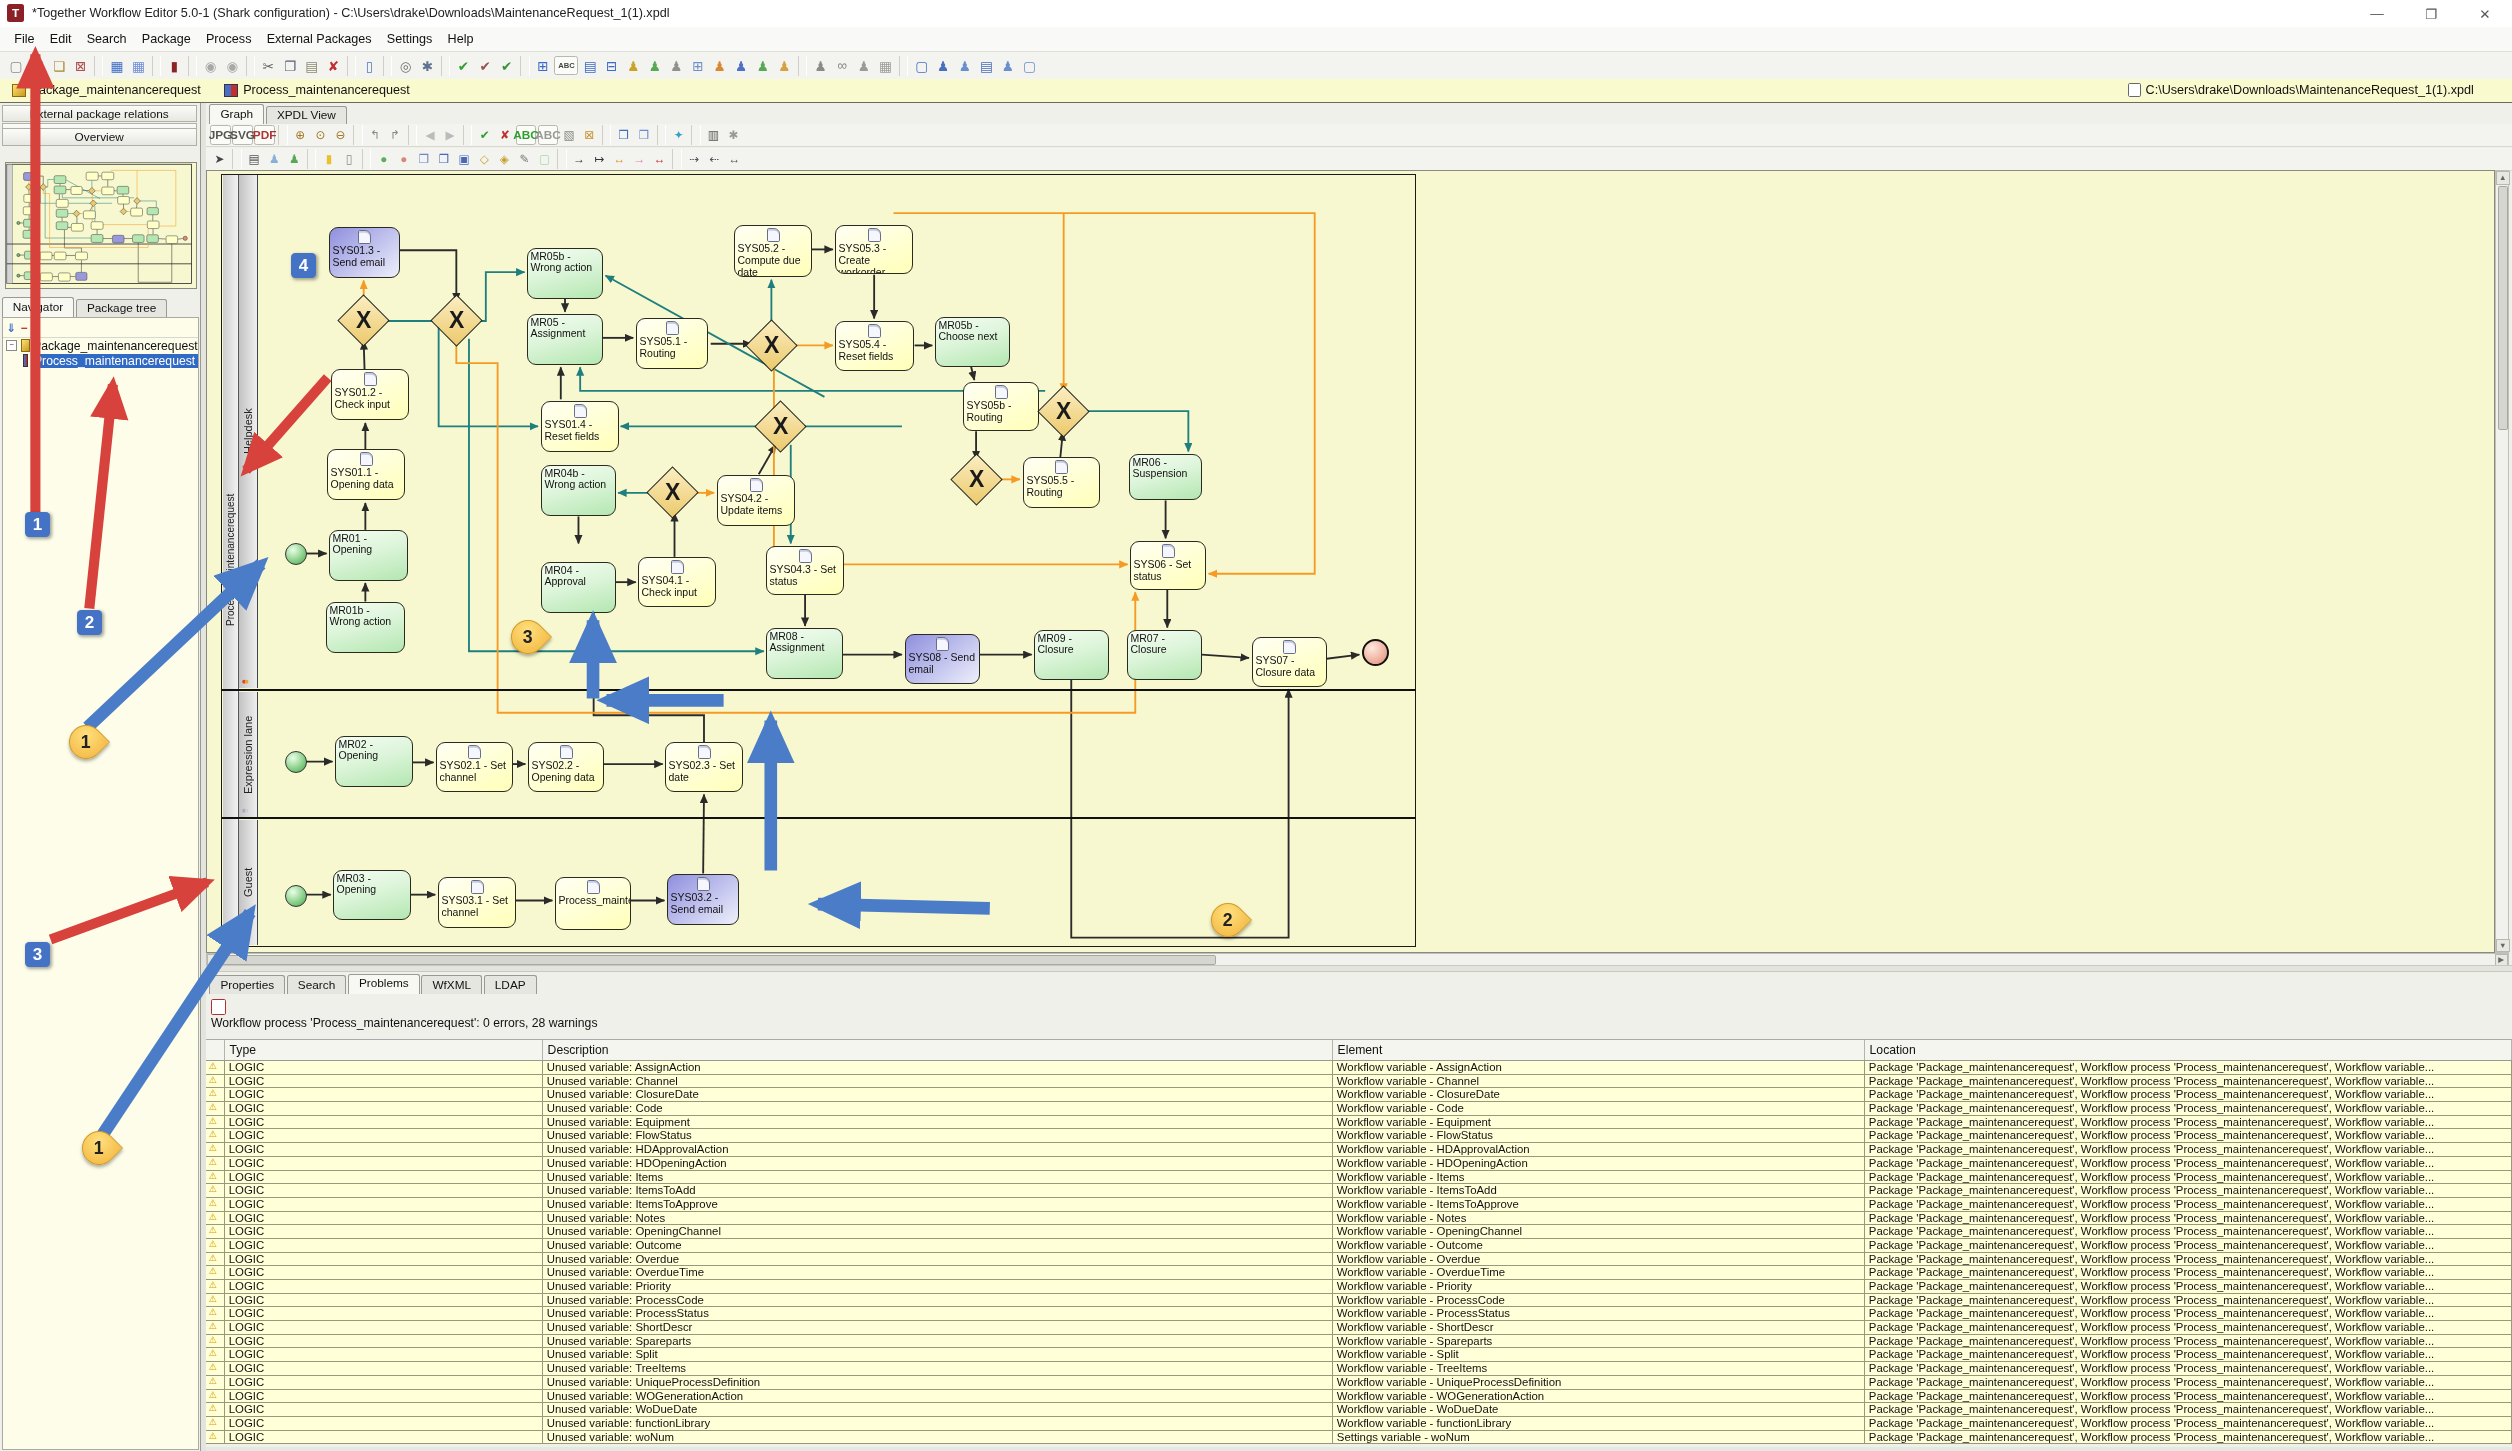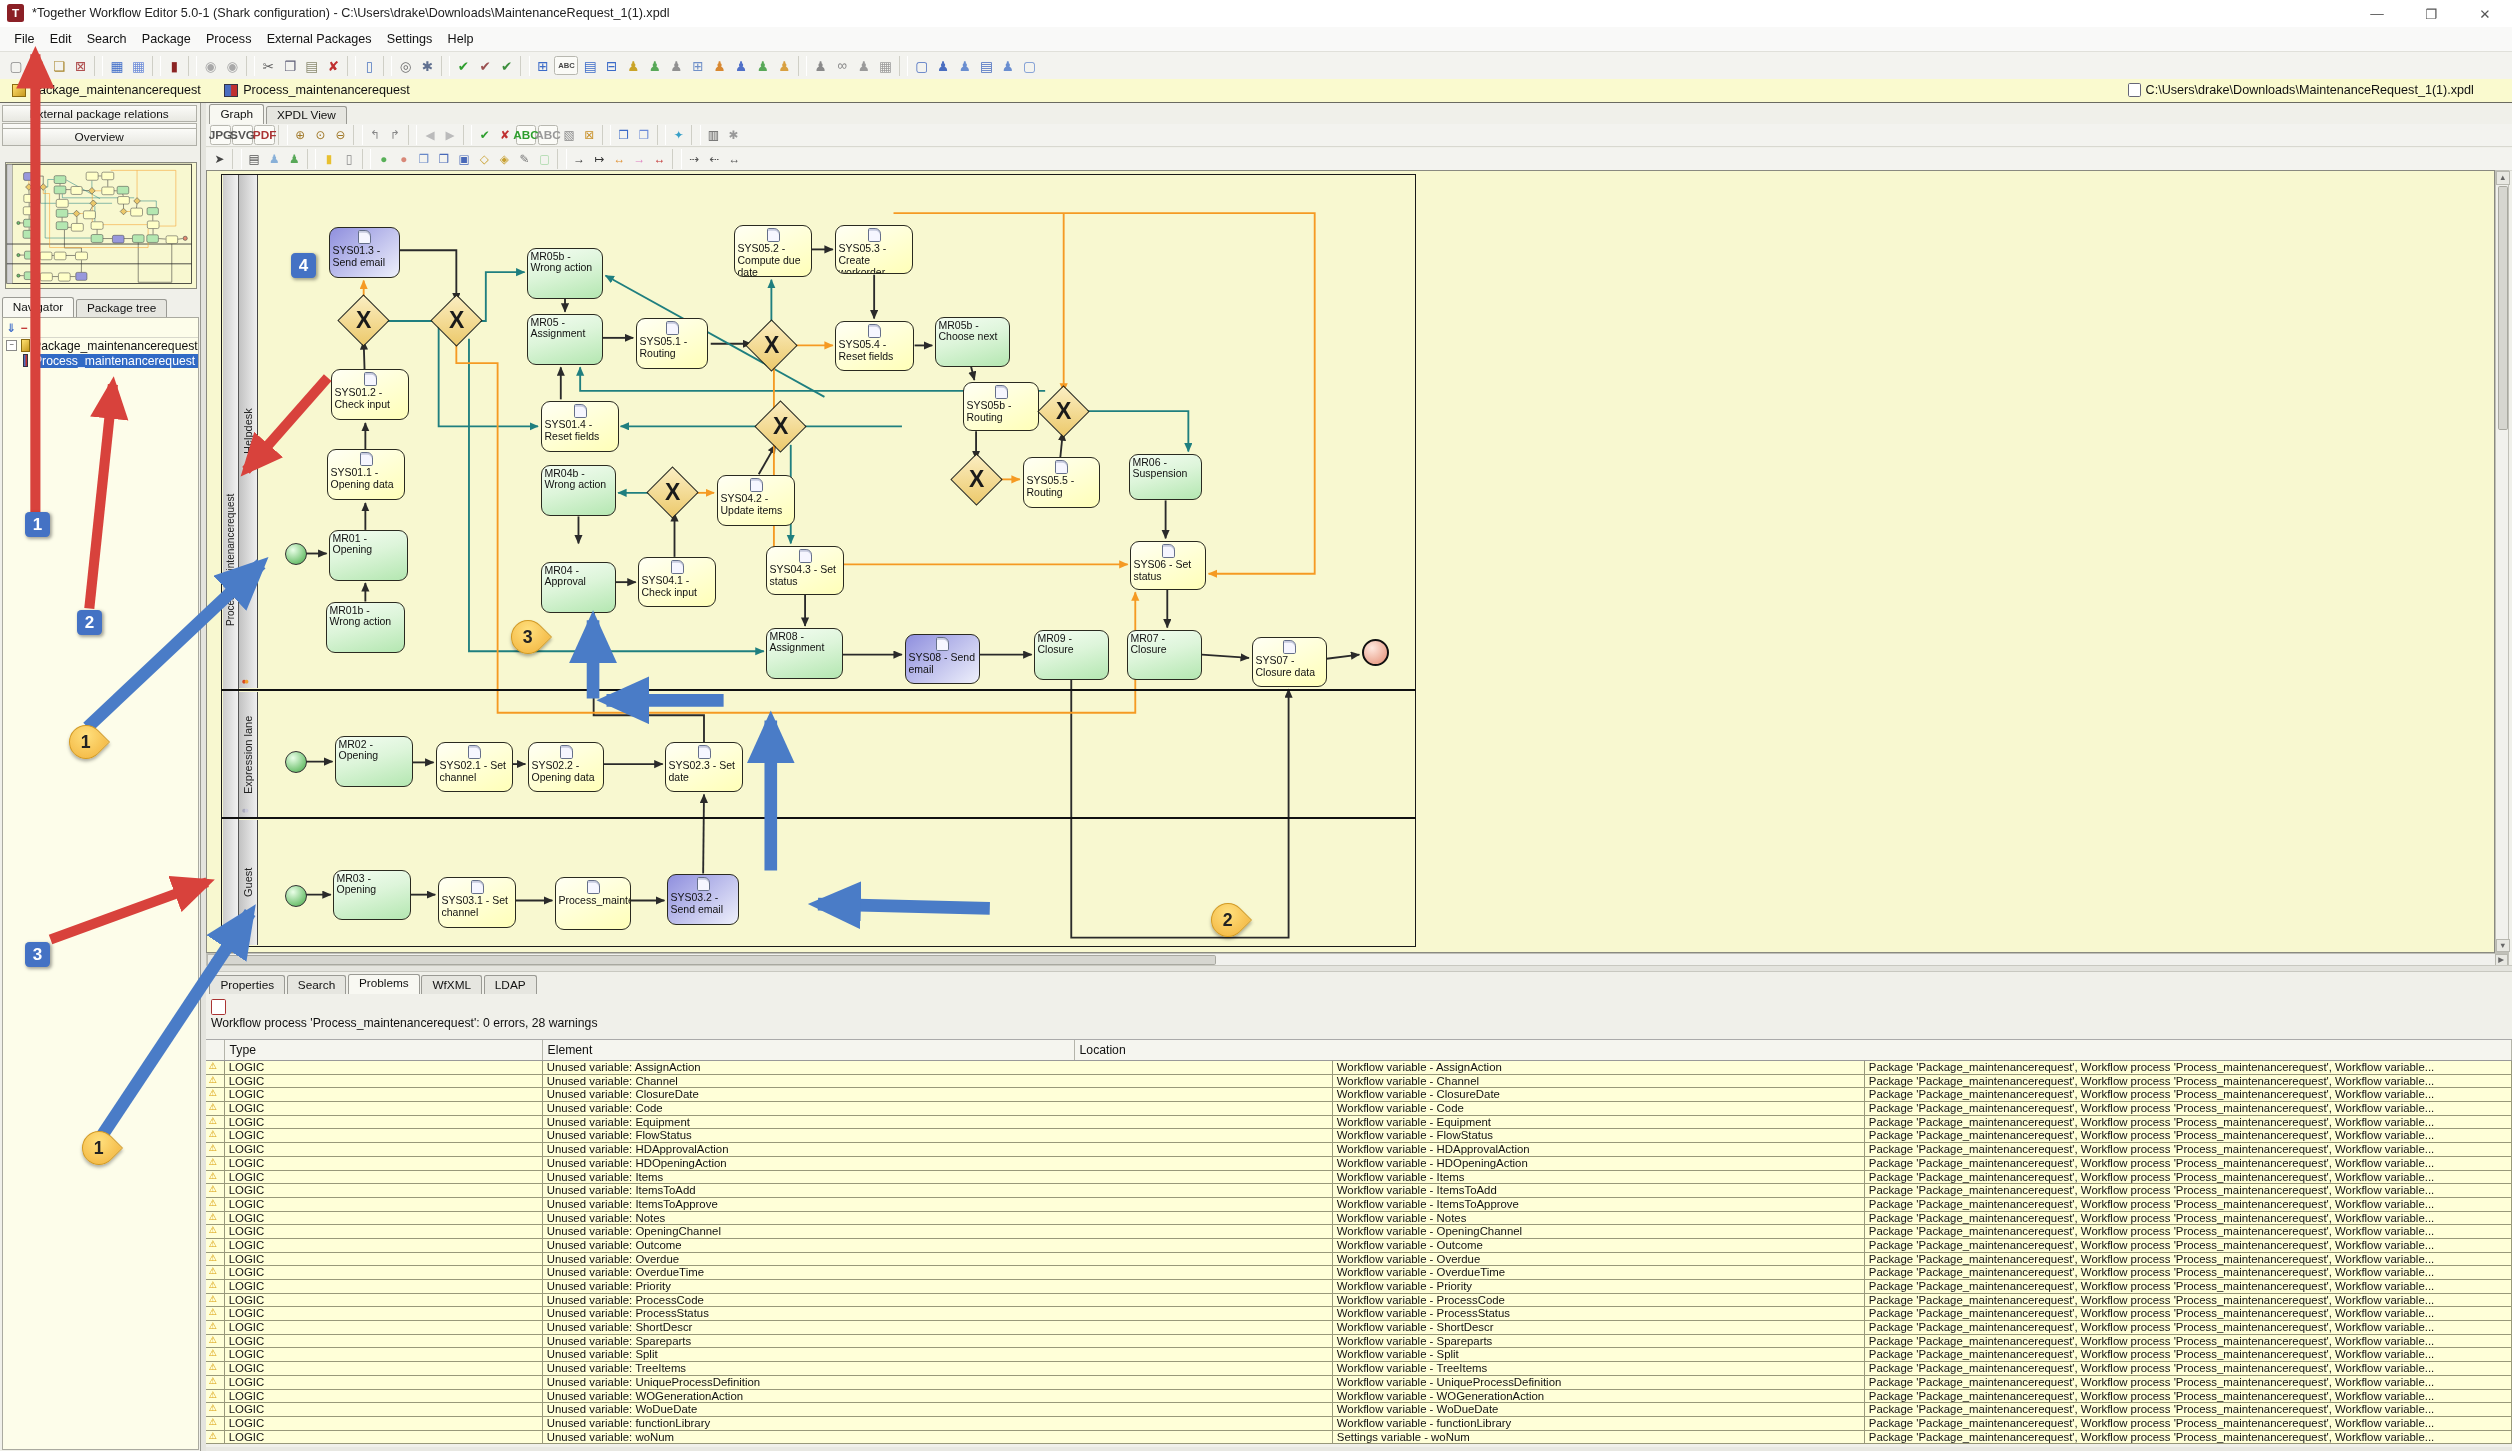--- a/index.html
+++ b/index.html
@@ -579,20 +579,21 @@
       <div class="tab">Search</div>
       <div class="tab active">Problems</div>
       <div class="tab">WfXML</div>
       <div class="tab">LDAP</div>
     </div>
   <div class="abs" id="prob-icon"></div>
   <div class="abs" id="summary">Workflow process 'Process_maintenancerequest': 0 errors, 28 warnings</div>
   <div class="abs phead" id="prob-head">
       <div class="phc" style="width: 19.4px;"></div>
       <div class="phc" style="width: 318px;">Type</div>
+      <div class="phc" style="width: 790px;">Description</div>
       <div class="phc" style="width: 532px;">Element</div>
       <div class="phc" style="flex: 1 1 0%;">Location</div>
     </div>
   <div class="abs" id="prob-rows">
       <div class="prow">
         <div class="pc warn" style="width: 19.4px;">⚠</div>
         <div class="pc" style="width: 318px;">LOGIC</div>
         <div class="pc" style="width: 790px;">Unused variable: AssignAction</div>
         <div class="pc" style="width: 532px;">Workflow variable - AssignAction</div>
         <div class="pc" style="flex: 1 1 0%;">Package 'Package_maintenancerequest', Workflow process 'Process_maintenancerequest', Workflow variable...</div>

